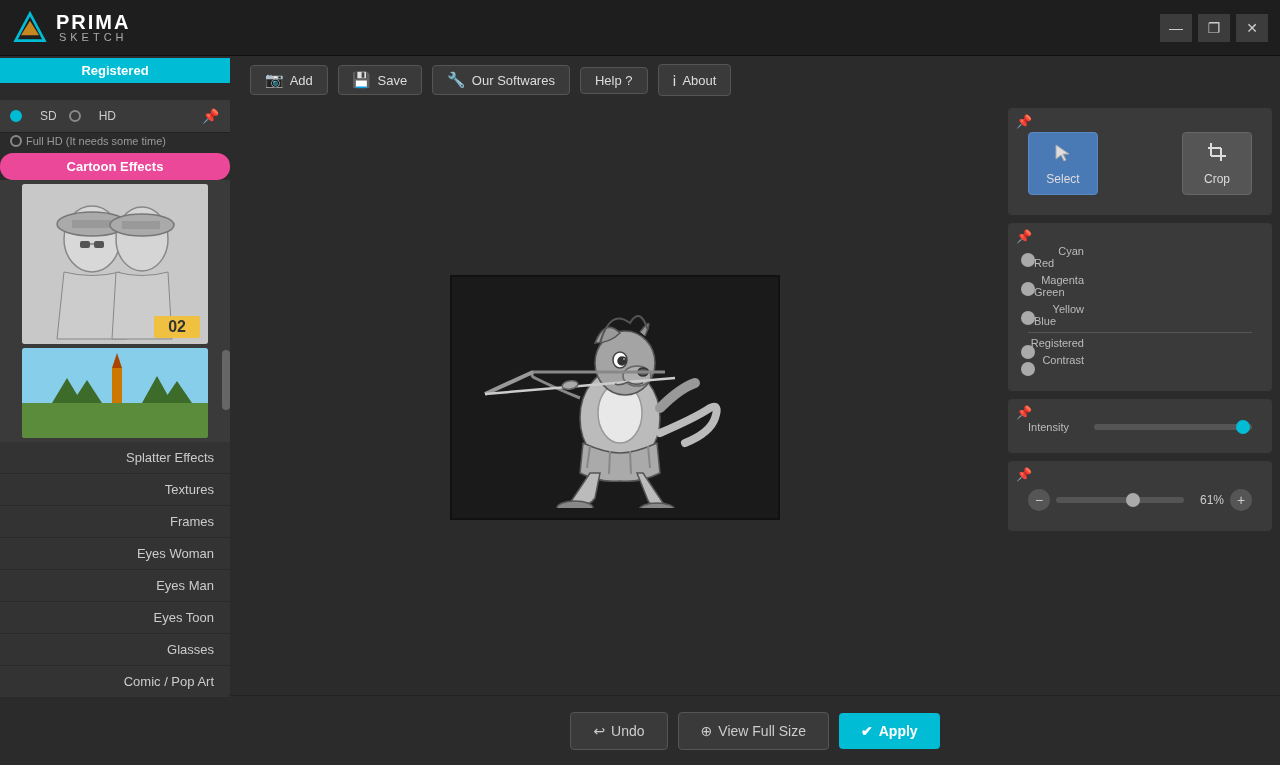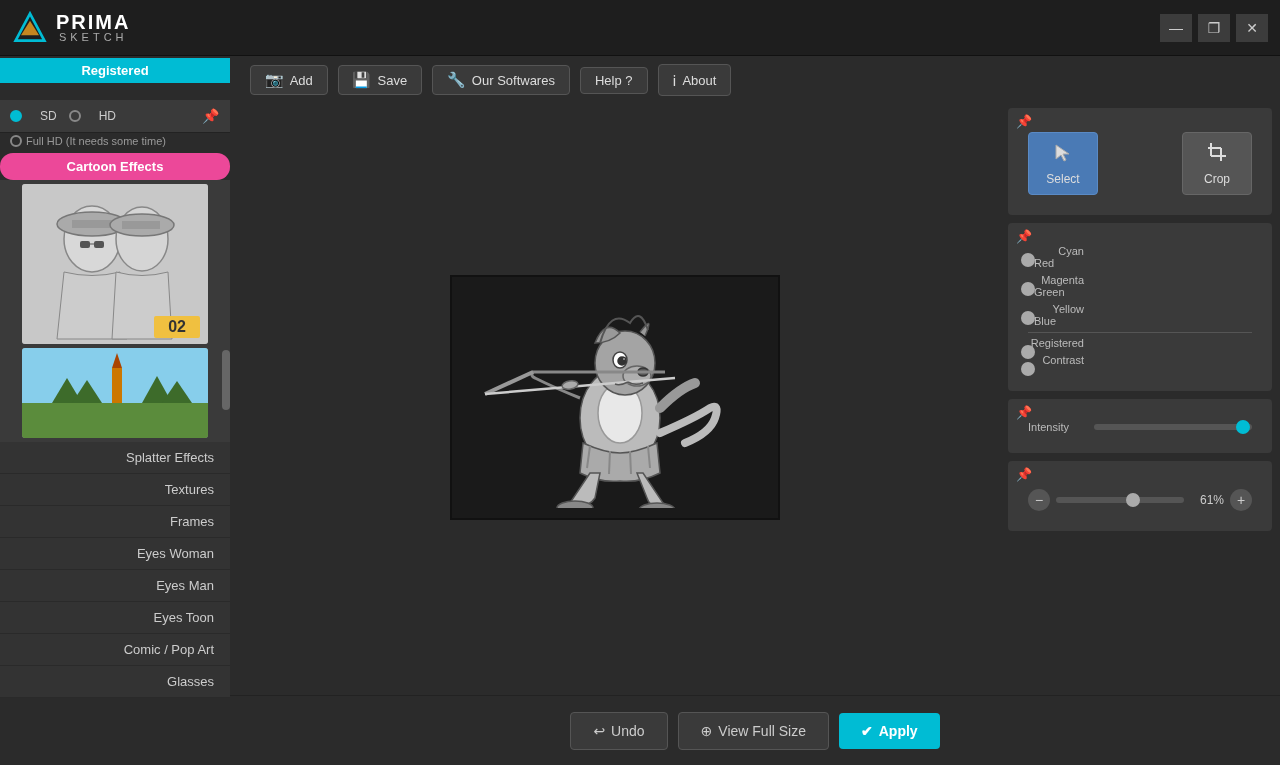--- a/index.html
+++ b/index.html
@@ -604,22 +604,22 @@
 
   <div id="sidebar-scroll"></div>
 
   <div id="category-list">
     <div class="category-item">Splatter Effects</div>
     <div class="category-item">Textures</div>
     <div class="category-item">Frames</div>
     <div class="category-item">Eyes Woman</div>
     <div class="category-item">Eyes Man</div>
     <div class="category-item">Eyes Toon</div>
+    <div class="category-item">Glasses</div>
     <div class="category-item">Comic / Pop Art</div>
-    <div class="category-item">Glasses</div>
   </div>
 </div>
 
 <div id="main-area">
   <div id="canvas-frame">
 
     <svg id="wolf-img" viewBox="0 0 300 220" xmlns="http://www.w3.org/2000/svg">
 
       <defs>
         <filter id="gs">

